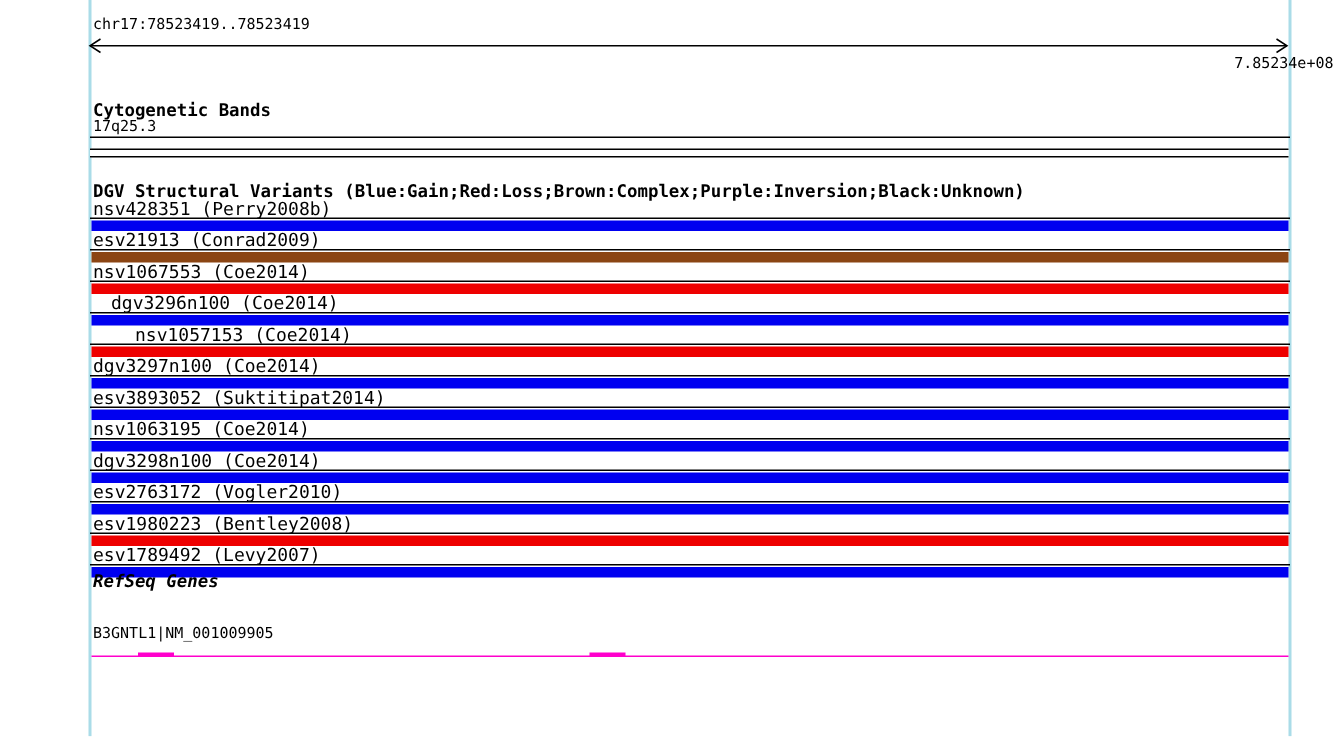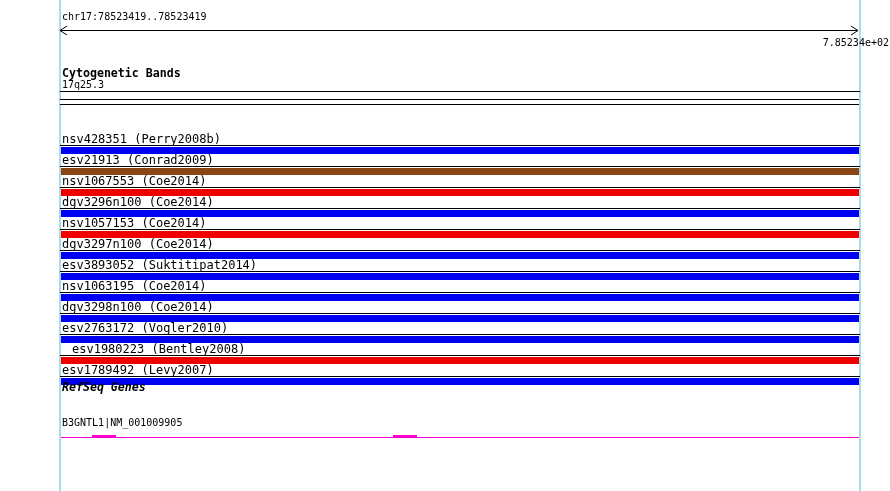--- a/index.html
+++ b/index.html
@@ -40,59 +40,60 @@
   <div class="vline right"></div>
 
   <div class="txt region-label">chr17:78523419..78523419</div>
 
   <svg class="ruler" viewBox="0 0 808 13">
     <line x1="5" y1="6.5" x2="803" y2="6.5" stroke="#000" stroke-width="1"></line>
     <path d="M12,2 L5,6.5 L12,11" fill="none" stroke="#000" stroke-width="1"></path>
     <path d="M796,2 L803,6.5 L796,11" fill="none" stroke="#000" stroke-width="1"></path>
   </svg>
 
-  <div class="txt coord-label">7.85234e+02</div>
+  <div class="txt coord-label">7.85234e+08</div>
 
   <div class="title cyto-title">Cytogenetic Bands</div>
   <div class="txt cyto-band">17q25.3</div>
   <div class="hline cyto-underline"></div>
   <div class="band-box"></div>
 
+  <div class="title dgv-title">DGV Structural Variants (Blue:Gain;Red:Loss;Brown:Complex;Purple:Inversion;Black:Unknown)</div>
   <div id="variant-rows">
       <div class="variant-label" style="top: 133px;">nsv428351 (Perry2008b)</div>
       <div class="variant-underline" style="top: 145px;"></div>
       <div class="variant-bar" style="top: 147px; background: rgb(0, 0, 240);"></div>
       <div class="variant-label" style="top: 154px;">esv21913 (Conrad2009)</div>
       <div class="variant-underline" style="top: 166px;"></div>
       <div class="variant-bar" style="top: 168px; background: rgb(139, 69, 19);"></div>
       <div class="variant-label" style="top: 175px;">nsv1067553 (Coe2014)</div>
       <div class="variant-underline" style="top: 187px;"></div>
       <div class="variant-bar" style="top: 189px; background: rgb(238, 0, 0);"></div>
-      <div class="variant-label" style="top: 196px;">dgv3296n100 (Coe2014)</div>
+      <div class="variant-label" style="top: 196px; margin-left: 12px;">dgv3296n100 (Coe2014)</div>
       <div class="variant-underline" style="top: 208px;"></div>
       <div class="variant-bar" style="top: 210px; background: rgb(0, 0, 240);"></div>
-      <div class="variant-label" style="top: 217px;">nsv1057153 (Coe2014)</div>
+      <div class="variant-label" style="top: 217px; padding-left: 28px;">nsv1057153 (Coe2014)</div>
       <div class="variant-underline" style="top: 229px;"></div>
       <div class="variant-bar" style="top: 231px; background: rgb(238, 0, 0);"></div>
       <div class="variant-label" style="top: 238px;">dgv3297n100 (Coe2014)</div>
       <div class="variant-underline" style="top: 250px;"></div>
       <div class="variant-bar" style="top: 252px; background: rgb(0, 0, 240);"></div>
       <div class="variant-label" style="top: 259px;">esv3893052 (Suktitipat2014)</div>
       <div class="variant-underline" style="top: 271px;"></div>
       <div class="variant-bar" style="top: 273px; background: rgb(0, 0, 240);"></div>
       <div class="variant-label" style="top: 280px;">nsv1063195 (Coe2014)</div>
       <div class="variant-underline" style="top: 292px;"></div>
       <div class="variant-bar" style="top: 294px; background: rgb(0, 0, 240);"></div>
       <div class="variant-label" style="top: 301px;">dgv3298n100 (Coe2014)</div>
       <div class="variant-underline" style="top: 313px;"></div>
       <div class="variant-bar" style="top: 315px; background: rgb(0, 0, 240);"></div>
       <div class="variant-label" style="top: 322px;">esv2763172 (Vogler2010)</div>
       <div class="variant-underline" style="top: 334px;"></div>
       <div class="variant-bar" style="top: 336px; background: rgb(0, 0, 240);"></div>
-      <div class="variant-label" style="top: 343px; margin-left: 10px;">esv1980223 (Bentley2008)</div>
+      <div class="variant-label" style="top: 343px;">esv1980223 (Bentley2008)</div>
       <div class="variant-underline" style="top: 355px;"></div>
       <div class="variant-bar" style="top: 357px; background: rgb(238, 0, 0);"></div>
       <div class="variant-label" style="top: 364px;">esv1789492 (Levy2007)</div>
       <div class="variant-underline" style="top: 376px;"></div>
       <div class="variant-bar" style="top: 378px; background: rgb(0, 0, 240);"></div>
     </div>
 
   <div class="title refseq-title">RefSeq Genes</div>
   <div class="txt refseq-gene">B3GNTL1|NM_001009905</div>
   <div class="gene-line"></div>

